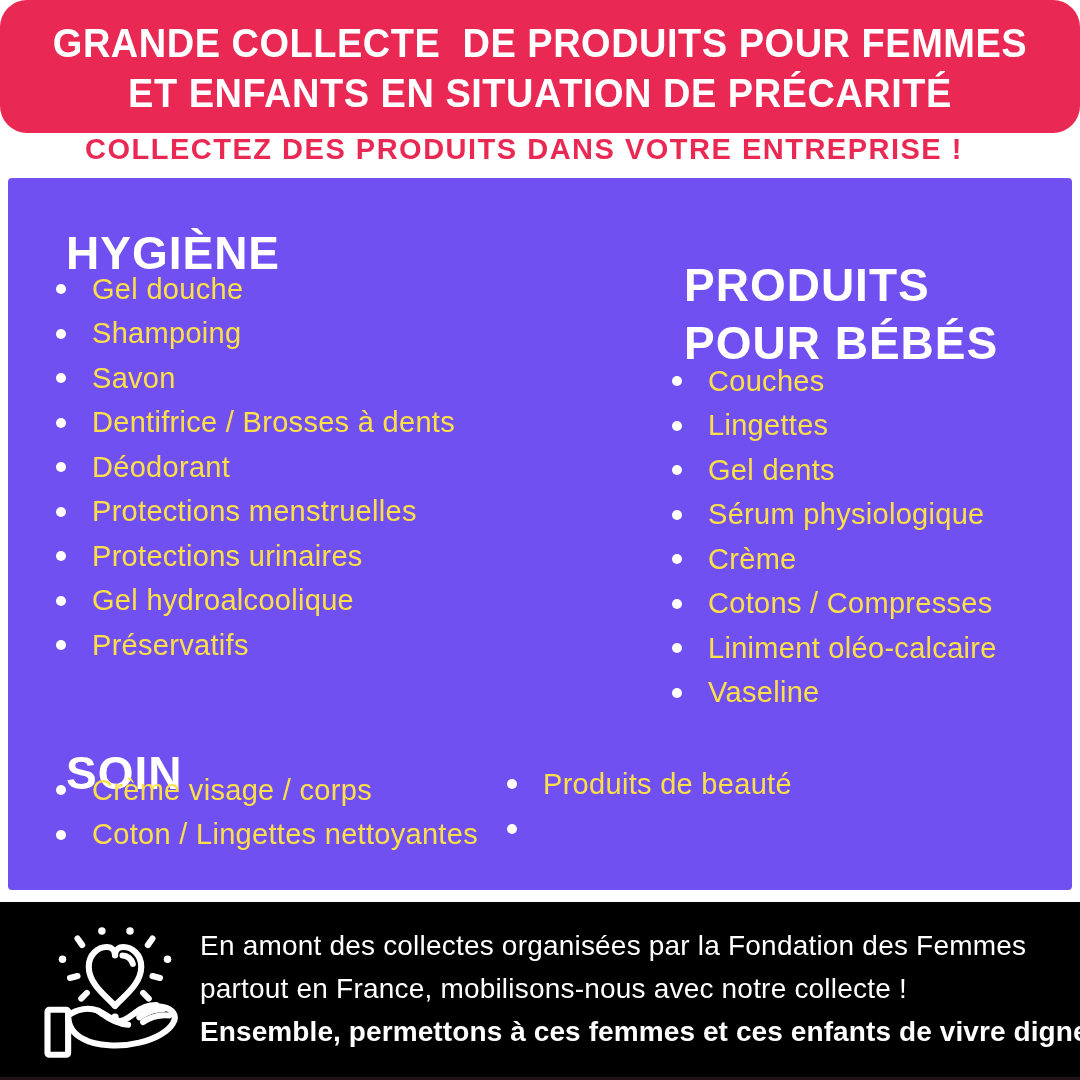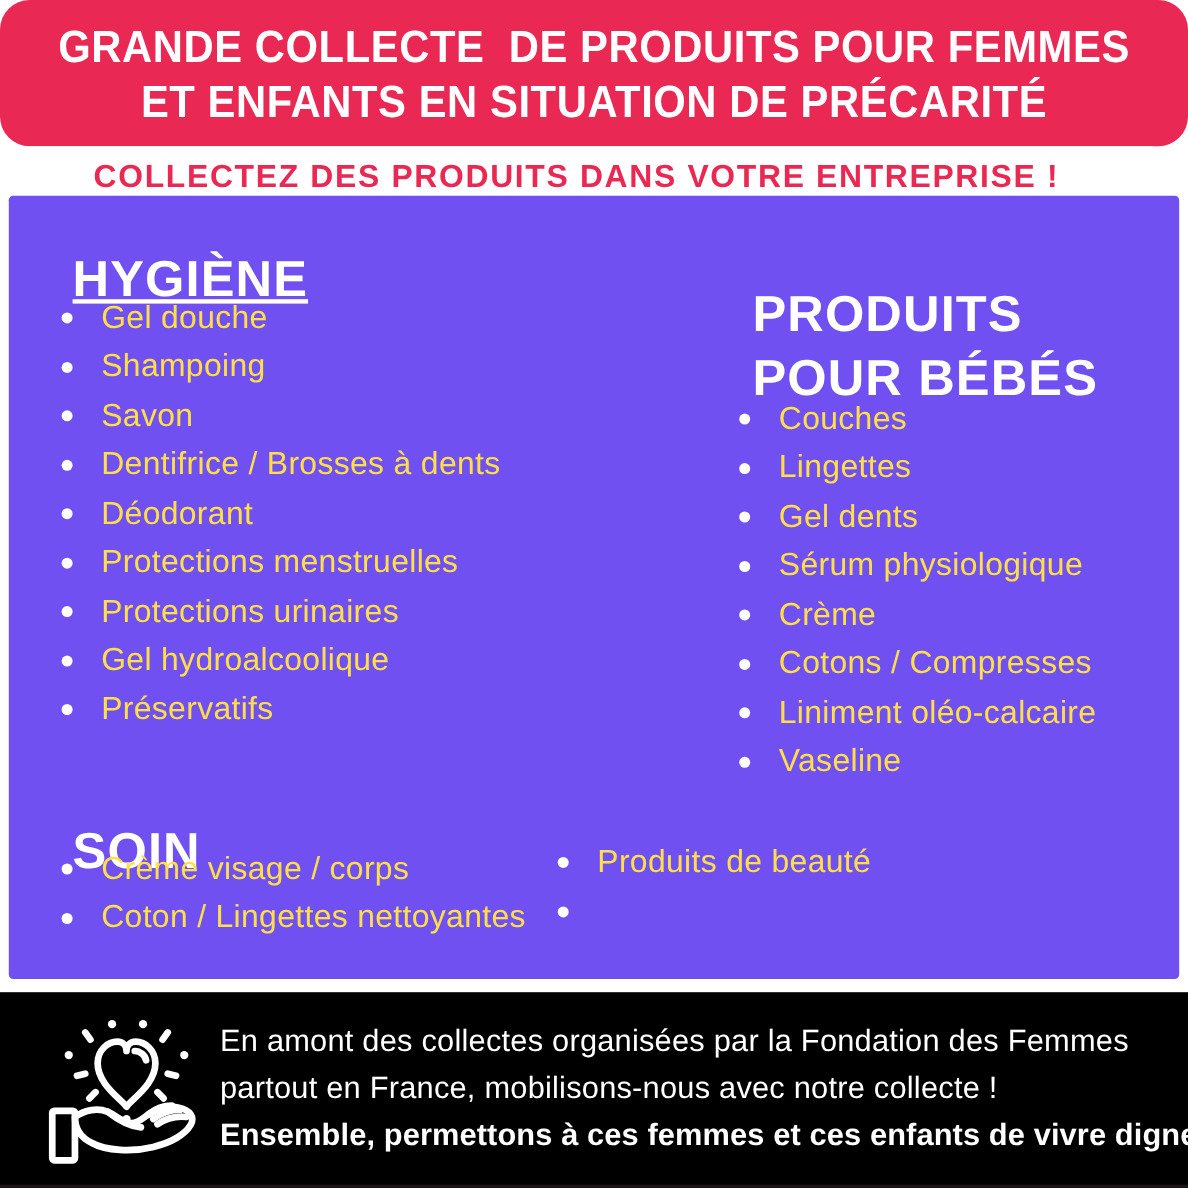--- a/index.html
+++ b/index.html
@@ -33,21 +33,21 @@
     line-height: 50px;
     white-space: pre;
     transform: scaleY(1.08);
   }
 
   
   .subtitle-strip {
     position: absolute;
     left: 0; top: 133px; width: 1048px; height: 45px;
     background: #ffffff;
-    display: flex; align-items: flex-end; justify-content: center;
+    display: flex; align-items: flex-start; justify-content: center;
   }
   .subtitle-text {
     color: #e92953;
     font-size: 29px;
     font-weight: 800;
     letter-spacing: 1.5px;
     white-space: pre;
   }
 
   
@@ -131,21 +131,21 @@
     <div class="top-title">GRANDE COLLECTE  DE PRODUITS POUR FEMMES</div>
     <div class="top-title">ET ENFANTS EN SITUATION DE PRÉCARITÉ</div>
   </header>
 
   <div class="subtitle-strip">
     <div class="subtitle-text">COLLECTEZ DES PRODUITS DANS VOTRE ENTREPRISE !</div>
   </div>
 
   <main class="purple-panel">
 
-    <h2 class="section-heading" style="left:58px; top:8px;text-decoration:underline;">HYGIÈNE</h2>
+    <h2 class="section-heading" style="left:58px; top:8px;">HYGIÈNE</h2>
     <ul class="bullet-list" style="left:48px; top:89px;">
       <li><span class="dot"></span><span>Gel douche</span></li>
       <li><span class="dot"></span><span>Shampoing</span></li>
       <li><span class="dot"></span><span>Savon</span></li>
       <li><span class="dot"></span><span>Dentifrice / Brosses à dents</span></li>
       <li><span class="dot"></span><span>Déodorant</span></li>
       <li><span class="dot"></span><span>Protections menstruelles</span></li>
       <li><span class="dot"></span><span>Protections urinaires</span></li>
       <li><span class="dot"></span><span>Gel hydroalcoolique</span></li>
       <li><span class="dot"></span><span>Préservatifs</span></li>

